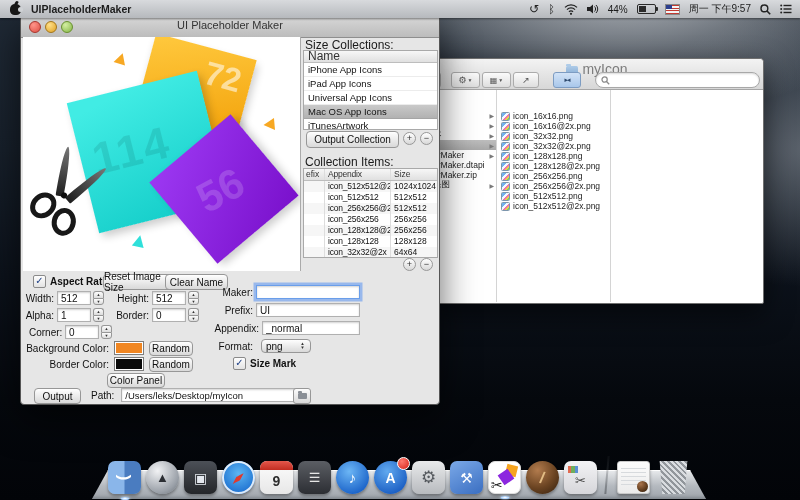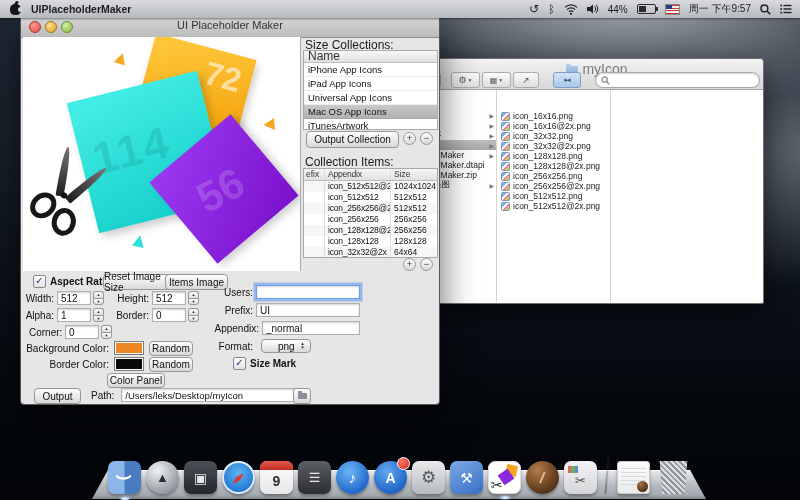--- a/index.html
+++ b/index.html
@@ -113,21 +113,21 @@
   .lab-r{display:inline-block;text-align:right;}
   .chk{width:11px;height:11px;background:linear-gradient(#fefefe,#e2e2e2);border:1px solid #8a8a8a;border-radius:2px;
     display:inline-flex;align-items:center;justify-content:center;font-size:10px;color:#1d3f86;font-weight:bold;line-height:1;}
   .stepper{width:11px;height:14px;display:inline-flex;flex-direction:column;margin-left:2px;}
   .stepper i{flex:1;background:linear-gradient(#fdfdfd,#dcdcdc);border:1px solid #979797;font-style:normal;
     font-size:4px;line-height:5px;text-align:center;color:#333;}
   .stepper i:first-child{border-radius:3px 3px 0 0;border-bottom:none;}
   .stepper i:last-child{border-radius:0 0 3px 3px;}
   .swatch{display:inline-block;width:28px;height:12px;border:1px solid #7d7d7d;box-shadow:inset 0 0 0 1px #fff;}
   .popup{position:relative;display:inline-flex;align-items:center;background:linear-gradient(#fefefe,#d9d9d9);
-    border:1px solid #979797;border-radius:4px;font-size:10px;padding-left:16px;box-sizing:border-box;}
+    border:1px solid #979797;border-radius:4px;font-size:10px;padding-left:4px;box-sizing:border-box;}
   .popup .arr{position:absolute;right:2px;top:1px;bottom:1px;width:11px;display:flex;flex-direction:column;
     align-items:center;justify-content:center;font-size:4.5px;line-height:4px;color:#333;}
   .folderbtn{position:absolute;width:16px;height:14px;background:linear-gradient(#fdfdfd,#d8d8d8);
     border:1px solid #979797;border-radius:3px;display:flex;align-items:center;justify-content:center;}
   .folder-glyph{width:9px;height:6px;background:#8a8f96;border-radius:1px;position:relative;}
   .folder-glyph::before{content:'';position:absolute;left:0;top:-2px;width:4px;height:2px;background:#8a8f96;border-radius:1px 1px 0 0;}
   .focusring{box-shadow:0 0 0 2.5px rgba(110,160,240,.65), inset 0 1px 2px rgba(0,0,0,.18);border-color:#6a9eea;}
   input.tfield{outline:none;}
   
   .dock{position:absolute;left:92px;bottom:1px;width:614px;height:47px;z-index:40;}
@@ -477,21 +477,21 @@
       <div class="roundbtn" style="left:102px;top:221px;">+</div>
       <div class="roundbtn" style="left:119px;top:221px;">−</div>
     </div>
 
     <div class="bpanel">
       <div class="bp" style="left:12px;top:3px;gap:4px;">
         <span class="chk">✓</span>
         <span style="font-weight:bold;">Aspect Ratio</span>
       </div>
       <div class="btn" style="position:absolute;left:82px;top:3px;width:69px;height:14px;">Reset Image Size</div>
-      <div class="btn" style="position:absolute;left:144px;top:3px;width:61px;height:14px;">Items Image</div>
+      <div class="btn" style="position:absolute;left:144px;top:3px;width:61px;height:14px;">Clear Name</div>
 
       <div class="bp" style="left:0;top:20px;">
         <span class="lab-r" style="width:33px;">Width:</span>
         <input class="tfield" style="margin-left: 3px; width: 26px; height: 12px;" value="512">
         <span class="stepper">
             <i>▲</i>
             <i>▼</i>
           </span>
         <span class="lab-r" style="width:45px;">Height:</span>
         <input class="tfield" style="margin-left: 3px; width: 26px; height: 12px;" value="512">
@@ -529,21 +529,21 @@
         <div class="btn" style="margin-left:5px;width:42px;height:13px;">Random</div>
       </div>
       <div class="bp" style="left:0;top:86px;">
         <span class="lab-r" style="width:88px;">Border Color:</span>
         <span class="swatch" style="margin-left:5px;background:#0a0a0a;"></span>
         <div class="btn" style="margin-left:5px;width:42px;height:13px;">Random</div>
       </div>
       <div class="btn" style="position:absolute;left:86px;top:102px;width:56px;height:13px;">Color Panel</div>
 
       <div class="bp" style="left:150px;top:14px;">
-        <span class="lab-r" style="width:82px;">Users:</span>
+        <span class="lab-r" style="width:82px;">Maker:</span>
         <input class="tfield focusring" style="margin-left: 3px; width: 96px; height: 12px;" value="">
       </div>
       <div class="bp" style="left:150px;top:32px;">
         <span class="lab-r" style="width:82px;">Prefix:</span>
         <input class="tfield" style="margin-left: 3px; width: 96px; height: 12px;" value="UI">
       </div>
       <div class="bp" style="left:150px;top:50px;">
         <span class="lab-r" style="width:88px;">Appendix:</span>
         <input class="tfield" style="margin-left: 3px; width: 90px; height: 12px;" value="_normal">
       </div>

